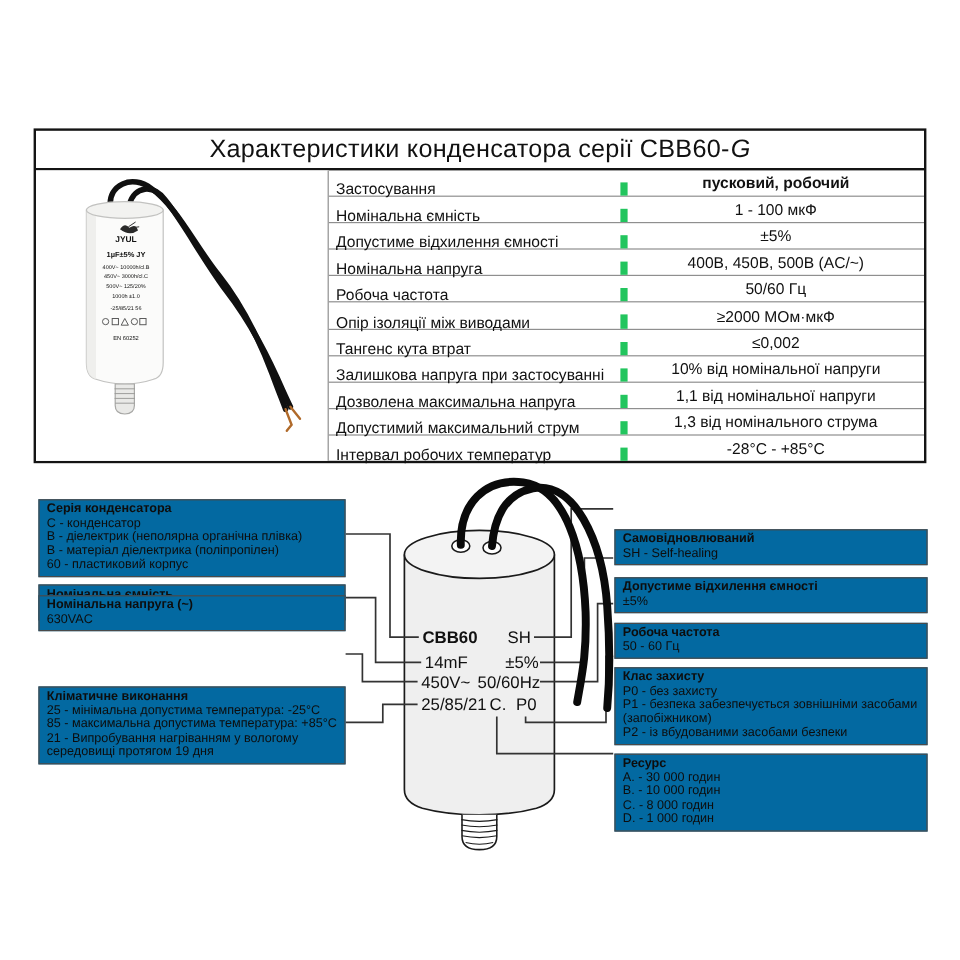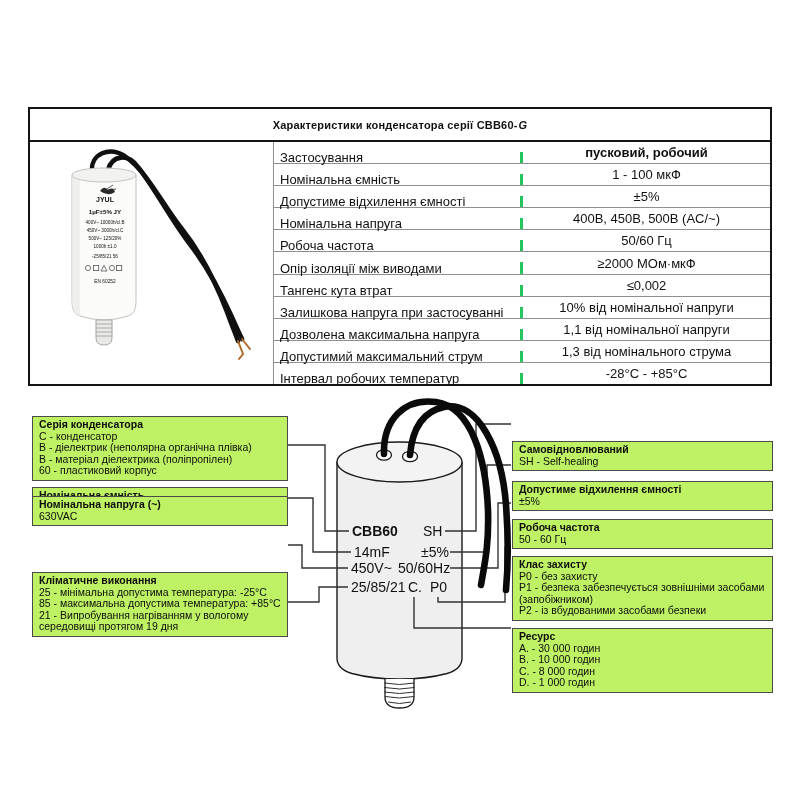--- a/index.html
+++ b/index.html
@@ -10,38 +10,38 @@
   }
   
   .spec-table{
     position:absolute;left:28px;top:107px;width:744px;height:279px;
     border:2px solid #141414;box-sizing:border-box;background:#fff;
     display:flex;flex-direction:column;
   }
   .spec-title{
     height:31px;flex:0 0 31px;border-bottom:2px solid #141414;
     display:flex;align-items:center;justify-content:center;
-    font-size:11px;font-weight:bold;letter-spacing:.2px;
+    font-size:21px;font-weight:normal;letter-spacing:.2px;
   }
   .spec-title .suffix{font-style:italic;margin-left:1px;}
   .spec-body{flex:1;display:flex;min-height:0;}
   .spec-photo{width:244px;flex:0 0 244px;border-right:1px solid #8f8f8f;box-sizing:border-box;background:#fff;}
   .spec-rows{flex:1;display:flex;flex-direction:column;}
   .spec-row{flex:1;display:flex;border-bottom:1px solid #8f8f8f;font-size:13px;min-height:0;}
   .spec-row:last-child{border-bottom:none;}
   .spec-label{
-    width:249px;flex:0 0 249px;border-right:3px solid #22c55e;box-sizing:border-box;
+    width:249px;flex:0 0 249px;border-right:6px solid #22c55e;box-sizing:border-box;
     display:flex;align-items:center;padding-left:6px;white-space:nowrap;margin-top:10px;
   }
   .spec-value{flex:1;display:flex;align-items:center;justify-content:center;text-align:center;white-space:nowrap;}
   .spec-row.bold-value .spec-value{font-weight:bold;}
   
   .cbox{
     position:absolute;width:256px;left:32px;box-sizing:border-box;
-    background:#bef264;border:1.5px solid #4a4a4a;
+    background:#0369a1;border:1.5px solid #4a4a4a;
     padding:2px 6px 3px 6px;font-size:10.5px;line-height:11.6px;color:#0d0d0d;
   }
   .cbox.right{left:512px;width:261px;margin-top:30px;}
   .cbox-title{font-weight:bold;}
   
   svg{display:block;}
   .diagram-svg{position:absolute;left:0;top:395px;}
   svg text{font-family:"Liberation Sans", sans-serif;fill:#111;}
 </style>
 </head>

